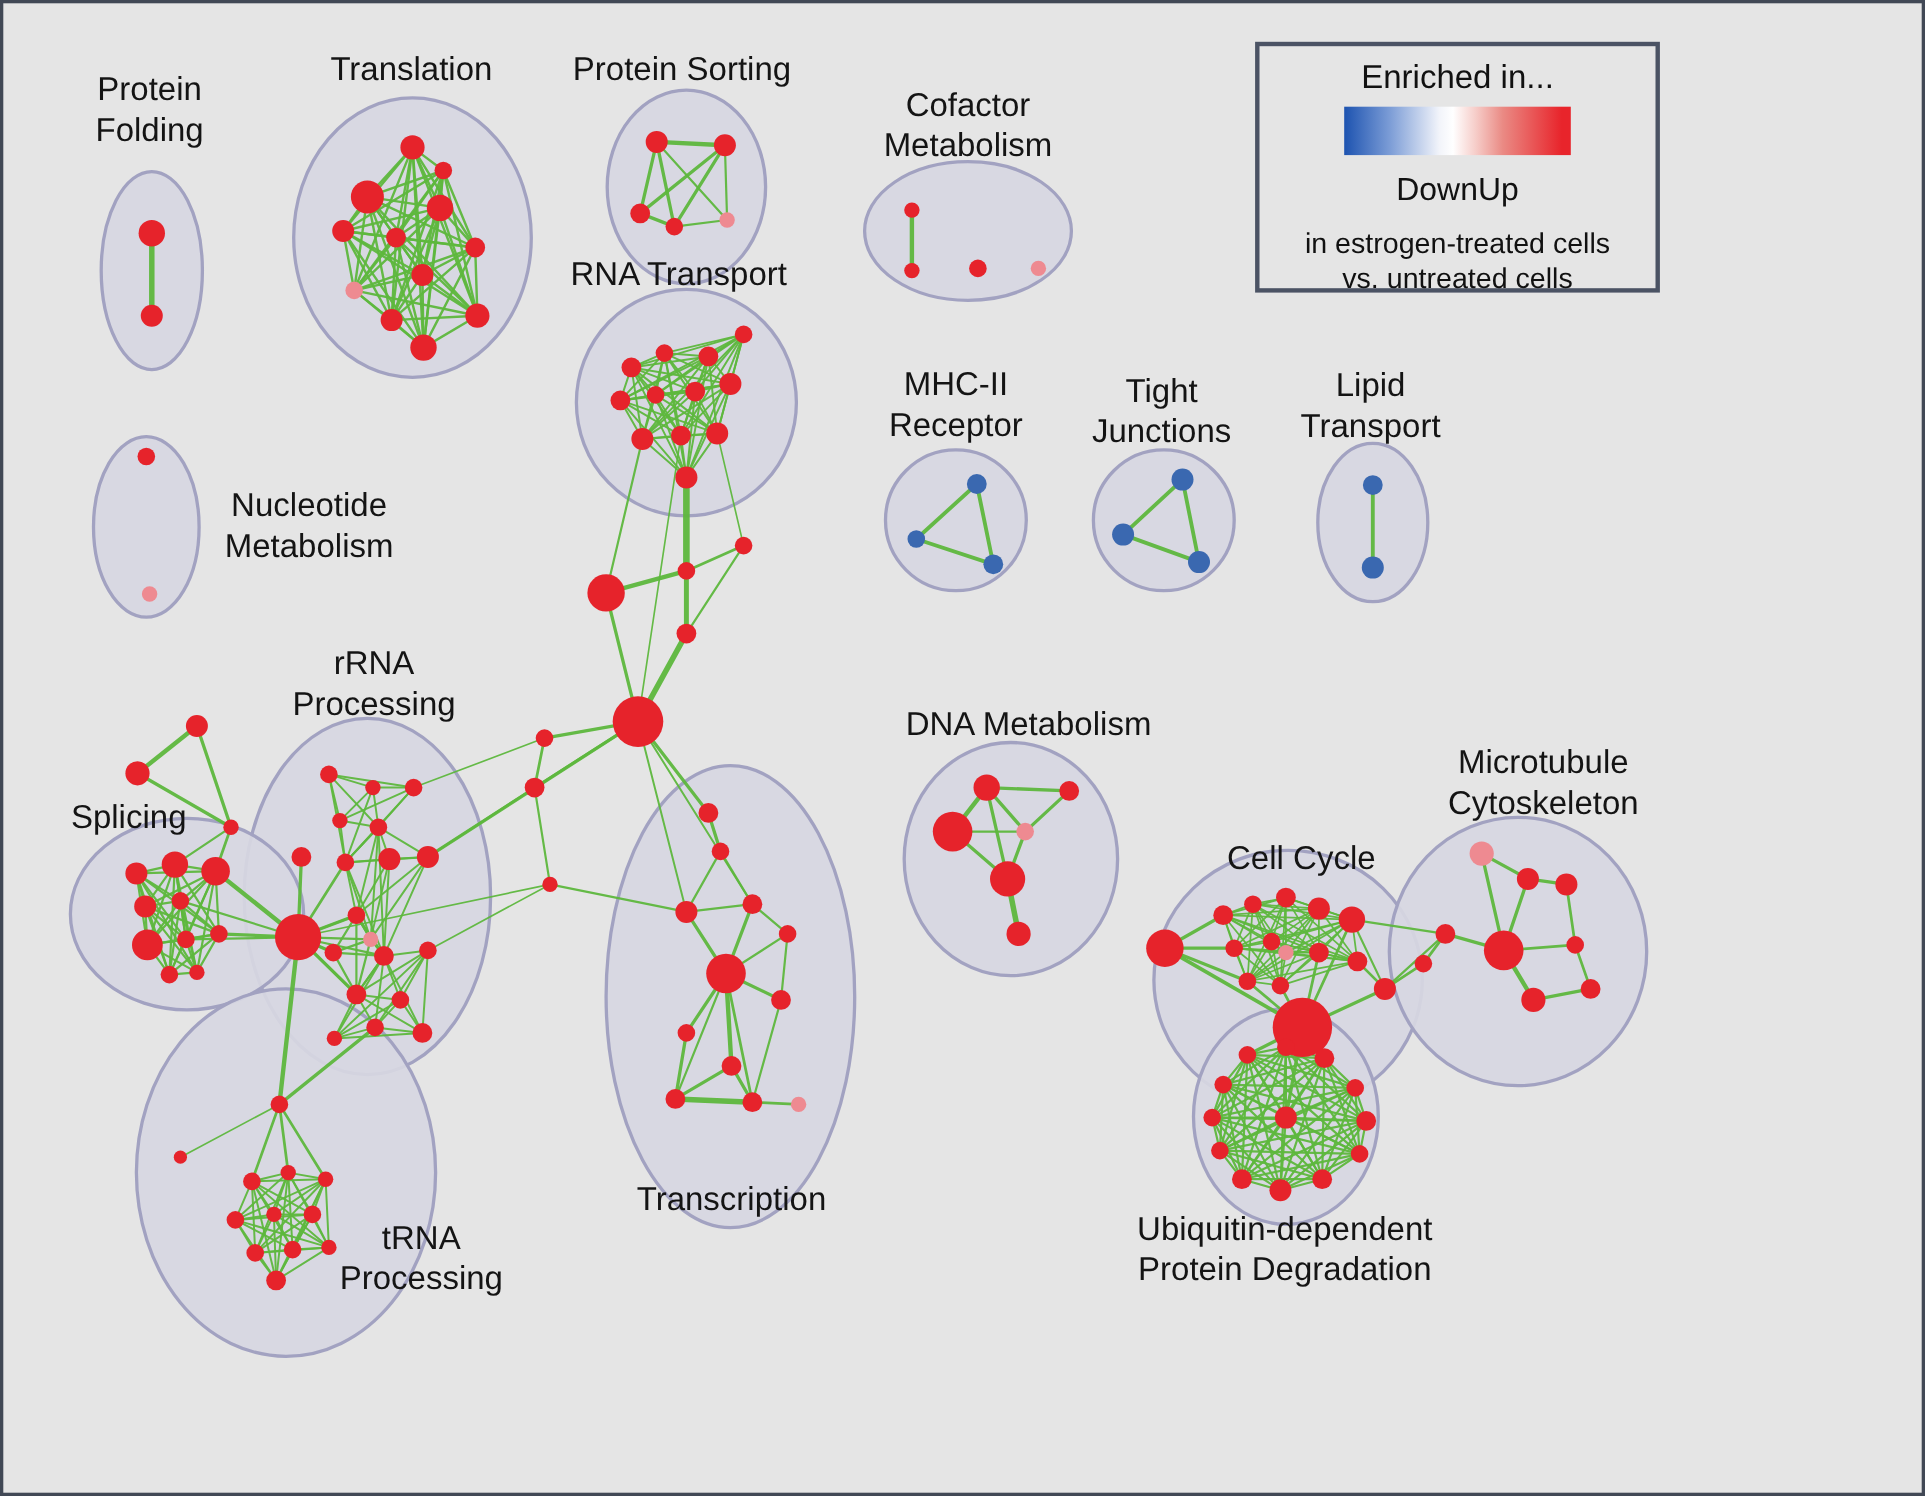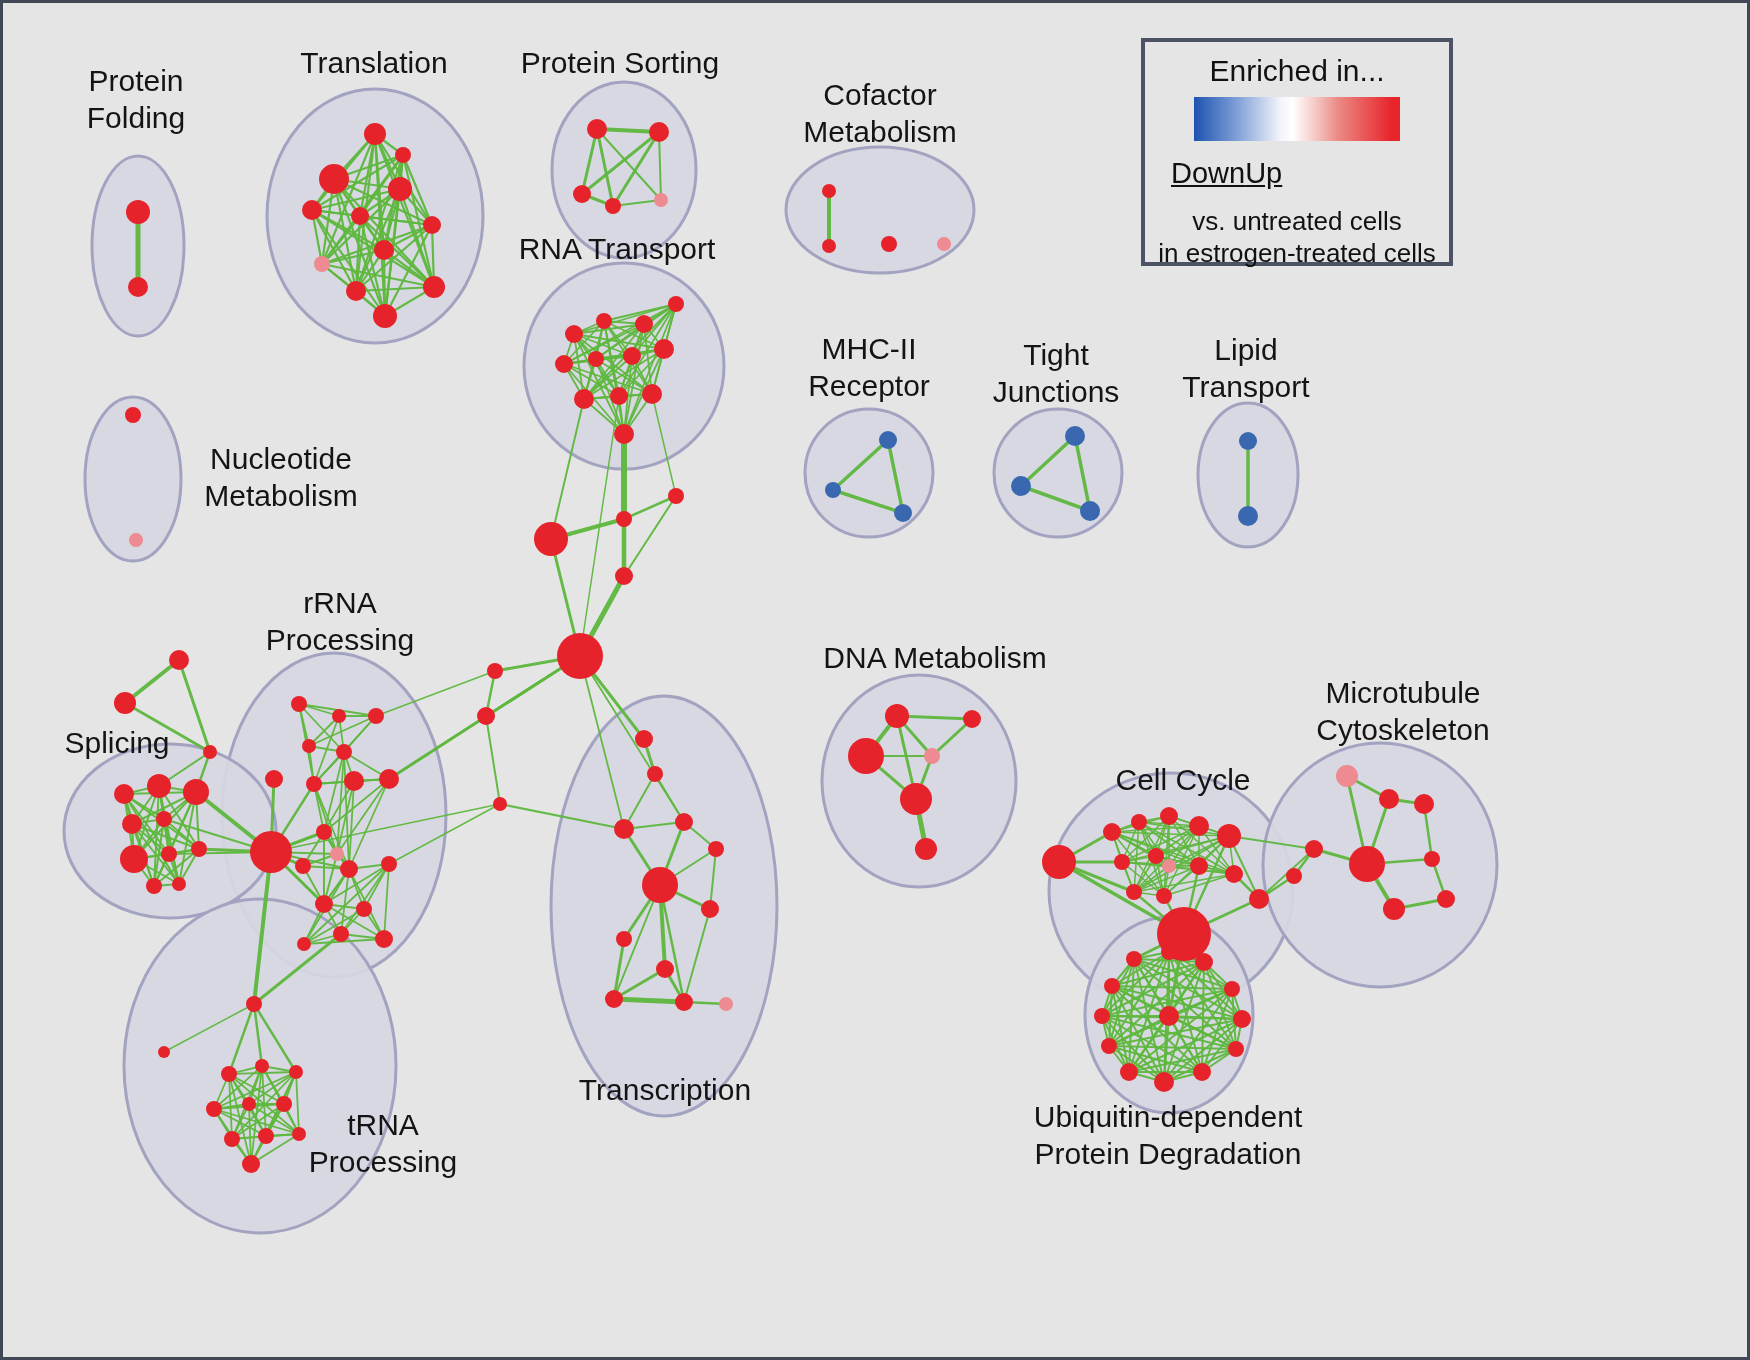--- a/index.html
+++ b/index.html
@@ -13,35 +13,35 @@
   }
   #network{position:absolute;left:0;top:0;}
   #network text{
     font-family:"Liberation Sans", sans-serif;
     font-size:30px;
     fill:#141414;
   }
   .legend{
     position:absolute;
     left:1138px;top:35px;
-    width:312px;height:228px;
+    width:368px;height:228px;
     box-sizing:border-box;
     border:4px solid #4b5364;
     text-align:center;
     color:#111;
   }
   .legend-title{font-size:30px;margin-top:12px;}
   .legend-gradient{
     width:206px;height:44px;
     margin:9px auto 3px auto;
   }
   .legend-ends{
-    display:flex;justify-content:flex-start;
+    display:flex;justify-content:center;
     width:252px;margin:16px auto;
-    font-size:29px;line-height:32px;text-decoration:underline;
+    font-size:29px;line-height:32px;
   }
   .legend-sub{font-size:26px;line-height:32px;}
 </style>
 </head>
 <body>
 
 <div id="stage" style="background: #e5e5e5; border-color: rgb(65, 72, 85);">
 
   <svg id="network" width="1750" height="1360" viewBox="0 0 1750 1360">
       <g>
@@ -798,17 +798,17 @@
       </g>
     </svg>
 
   <div class="legend">
     <div class="legend-title">Enriched in...</div>
     <div class="legend-gradient" style="background: linear-gradient(to right, rgb(29, 83, 176) 0%, rgb(123, 156, 214) 20%, rgb(242, 244, 250) 42%, rgb(255, 255, 255) 48%, rgb(246, 205, 201) 58%, rgb(234, 138, 132) 70%, rgb(232, 36, 43) 96%);"></div>
     <div class="legend-ends">
       <span>Down</span>
       <span>Up</span>
     </div>
+    <div class="legend-sub">in estrogen-treated cells</div>
     <div class="legend-sub">vs. untreated cells</div>
-    <div class="legend-sub">in estrogen-treated cells</div>
   </div>
 
 </div>
 
 </body></html>

